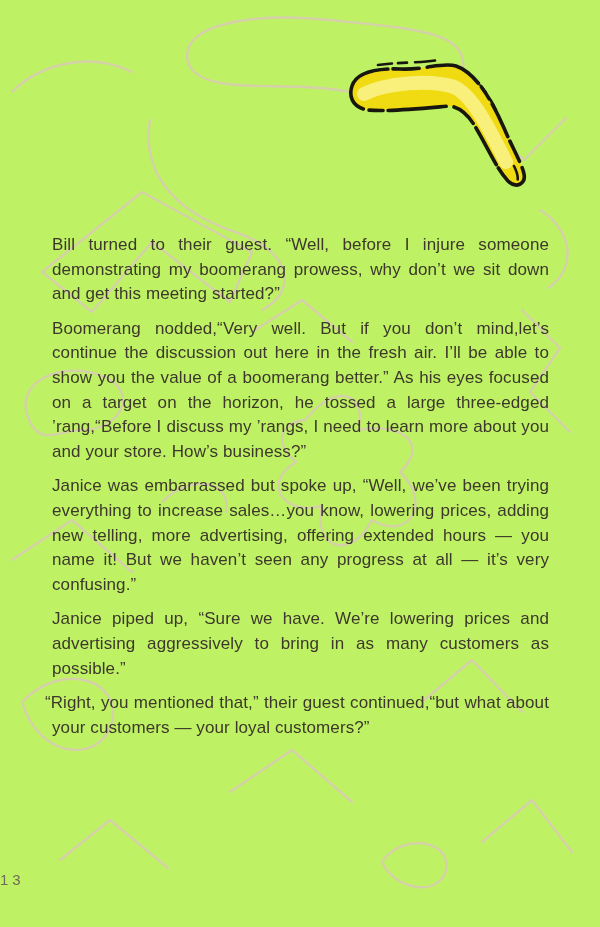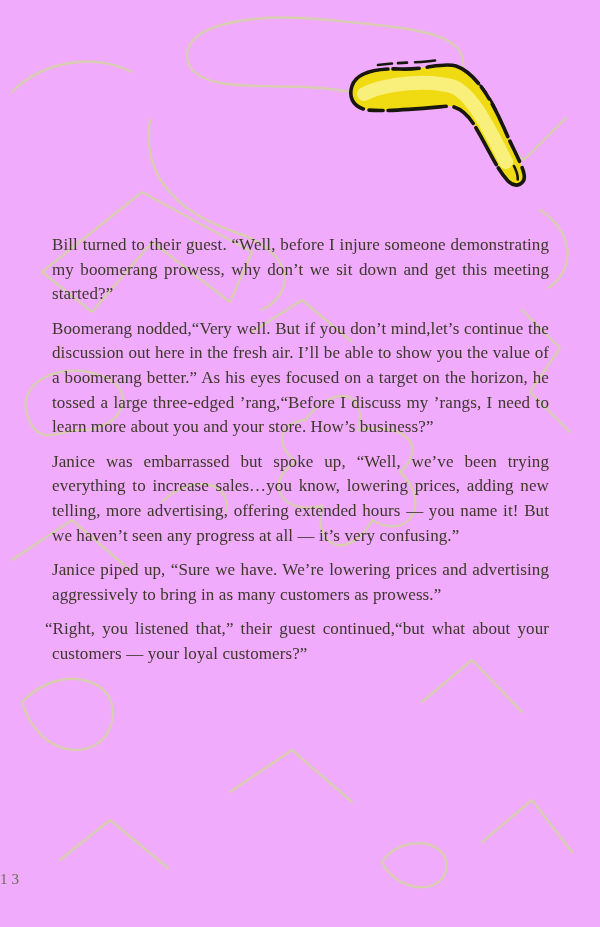--- a/index.html
+++ b/index.html
@@ -4,23 +4,22 @@
 <style>
   html, body { margin: 0; padding: 0; }
   body {
     width: 600px; height: 927px;
     font-family: "Liberation Sans", "DejaVu Sans", sans-serif;
     background: #c8bd9b;
   }
   .page {
     position: relative;
     width: 600px; height: 927px;
-    background: #f0abfc;
+    background: #bef264;
     overflow: hidden;
-    font-family: Liberation Serif, serif;
   }
   .bg-pattern {
     position: absolute; left: 0; top: 0;
     width: 600px; height: 927px;
   }
   .boomerang {
     position: absolute; left: 338px; top: 48px;
     width: 215px; height: 145px;
   }
   .text-block {
@@ -85,19 +84,19 @@
     <path d="M 26 46 C 48 35, 92 31, 116 39 C 134 47, 150 78, 168 114" stroke="#f9f07c" stroke-width="14" stroke-linecap="round" fill="none" clip-path="url(#boomclip)"></path>
 
     <path d="M 14 38 C 18 26, 36 20, 62 21 C 88 22, 104 14, 118 18 C 136 24, 152 48, 166 80 C 174 99, 184 116, 186 126 C 188 136, 178 141, 170 133 C 158 120, 150 100, 138 80 C 131 68, 124 60, 112 58 C 88 60, 48 64, 30 62 C 16 60, 10 50, 14 38 Z" fill="none" stroke="#17160f" stroke-width="3.6" stroke-linecap="round" stroke-dasharray="42 5 26 8 58 5 14 6 36 5 22 7 48 4"></path>
     <path d="M 40 17 C 62 14, 84 15, 100 12 M 128 24 C 140 32, 150 46, 158 62 M 176 118 C 180 126, 181 132, 178 136" fill="none" stroke="#17160f" stroke-width="2.6" stroke-linecap="round" stroke-dasharray="14 6 9 8 20 7"></path>
   </svg>
 
   <main class="text-block">
     <p>Bill turned to their guest. “Well, before I injure someone demonstrating my boomerang prowess, why don’t we sit down and get this meeting started?”</p>
     <p>Boomerang nodded,“Very well. But if you don’t mind,let’s continue the discussion out here in the fresh air. I’ll be able to show you the value of a boomerang better.” As his eyes focused on a target on the horizon, he tossed a large three-edged ’rang,“Before I discuss my ’rangs, I need to learn more about you and your store. How’s business?”</p>
     <p>Janice was embarrassed but spoke up, “Well, we’ve been trying everything to increase sales…you know, lowering prices, adding new telling, more advertising, offering extended hours — you name it! But we haven’t seen any progress at all — it’s very confusing.”</p>
-    <p>Janice piped up, “Sure we have. We’re lowering prices and advertising aggressively to bring in as many customers as prowess.”</p>
-    <p class="hanging">“Right, you listened that,” their guest continued,“but what about your customers — your loyal customers?”</p>
+    <p>Janice piped up, “Sure we have. We’re lowering prices and advertising aggressively to bring in as many customers as possible.”</p>
+    <p class="hanging">“Right, you mentioned that,” their guest continued,“but what about your customers — your loyal customers?”</p>
   </main>
 
   <div class="page-number">13</div>
 
 </div>
 
 </body></html>

